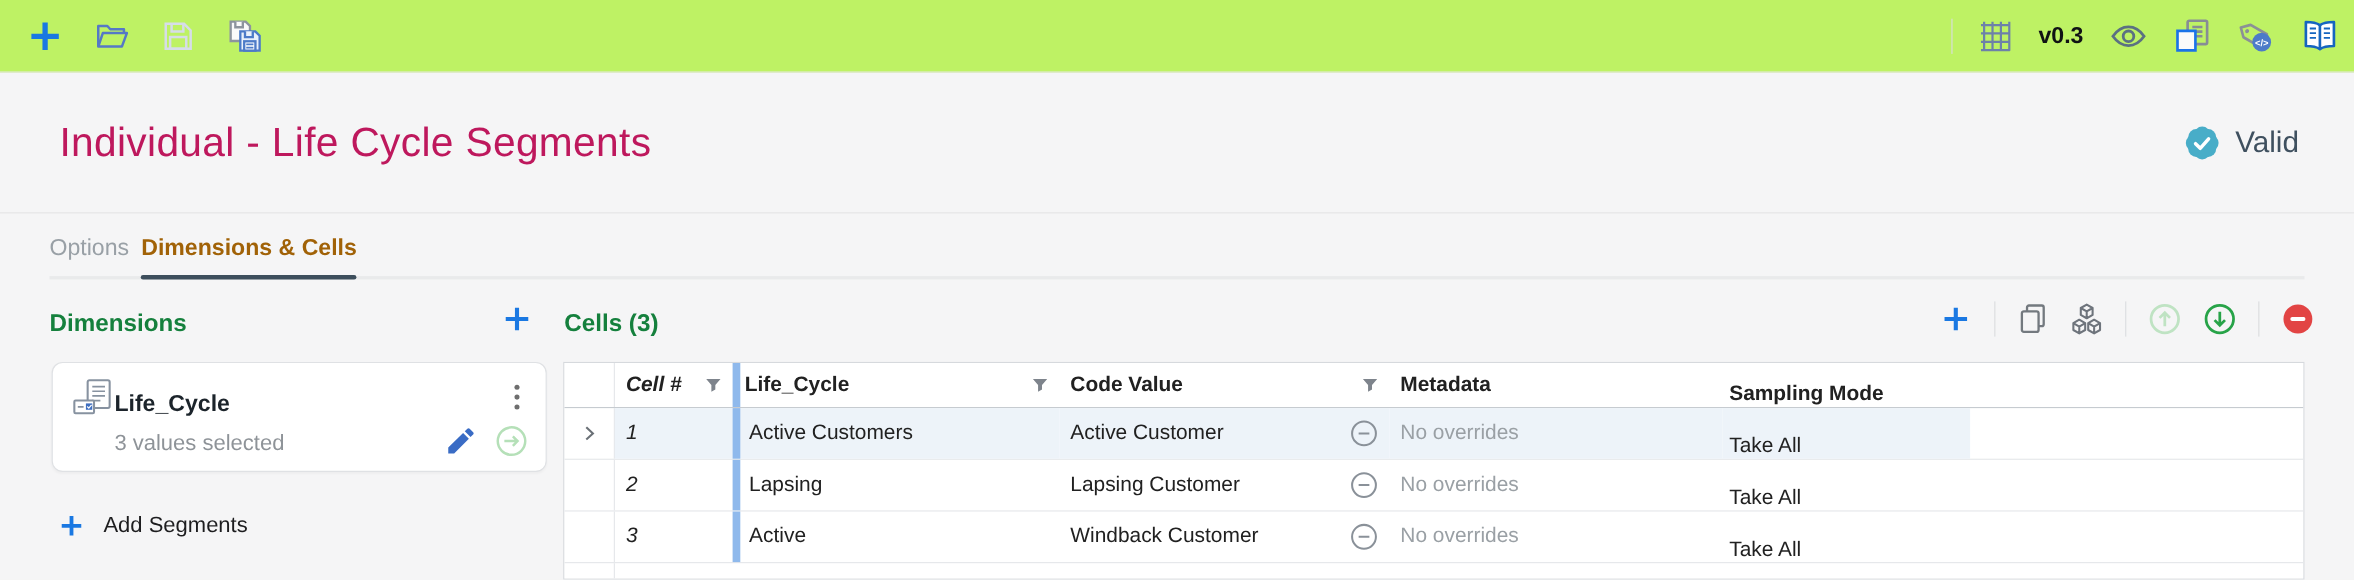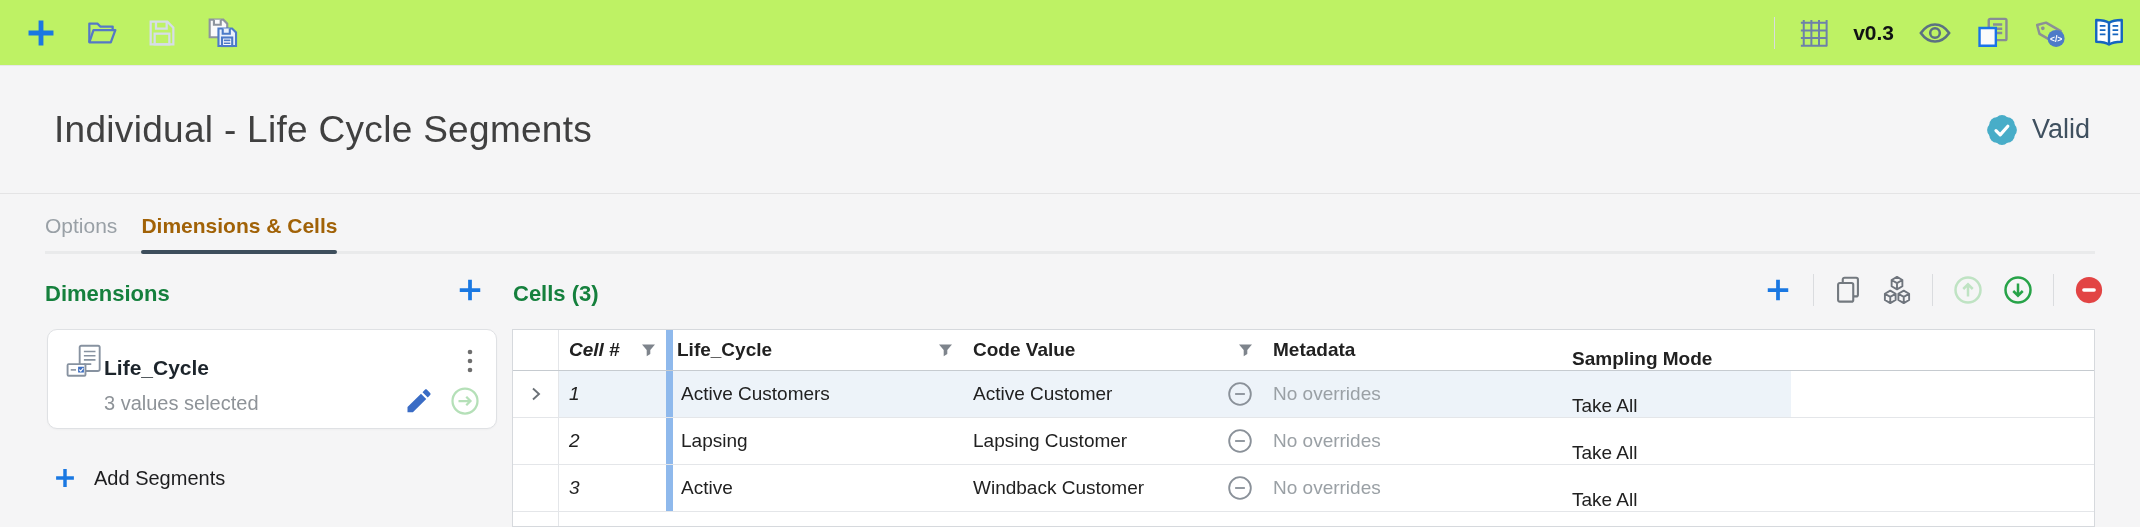--- a/index.html
+++ b/index.html
@@ -22,29 +22,29 @@
   .topbar .spacer{flex:1;}
   .vdivider{width:1px;height:32px;background:#dadcdf;}
   .version{font-size:21px;font-weight:bold;color:#101214;}
 
   
   .titleband{
     position:absolute;left:0;top:66px;width:2140px;height:128px;
     border-bottom:1px solid #e4e4e5;box-sizing:border-box;
     display:flex;align-items:center;padding:0 50px 0 54px;
   }
-  .page-title{font-size:37px;font-weight:400;color:#404040;letter-spacing:.3px;}
+  .page-title{font-size:37px;font-weight:400;color:#be185d;letter-spacing:.3px;}
   .titleband .spacer{flex:1;}
   .valid-badge{display:flex;align-items:center;gap:12px;}
   .valid-badge .label{font-size:27px;color:#3f505f;}
 
   
   .tabs{
     position:absolute;left:45px;top:194px;width:2050px;height:57px;
-    display:flex;align-items:flex-end;gap:24px;
+    display:flex;align-items:flex-end;gap:11px;
     border-bottom:3px solid #e9eaeb;box-sizing:content-box;
   }
   .tab{font-size:21px;padding-bottom:13px;position:relative;cursor:default;}
   .tab.inactive{color:#99a0a6;}
   .tab.active{color:#a16207;font-weight:bold;}
   .tab.active::after{
     content:"";position:absolute;left:0;right:0;bottom:-3px;height:4px;
     background:#3d4e5c;border-radius:2px;
   }
 

